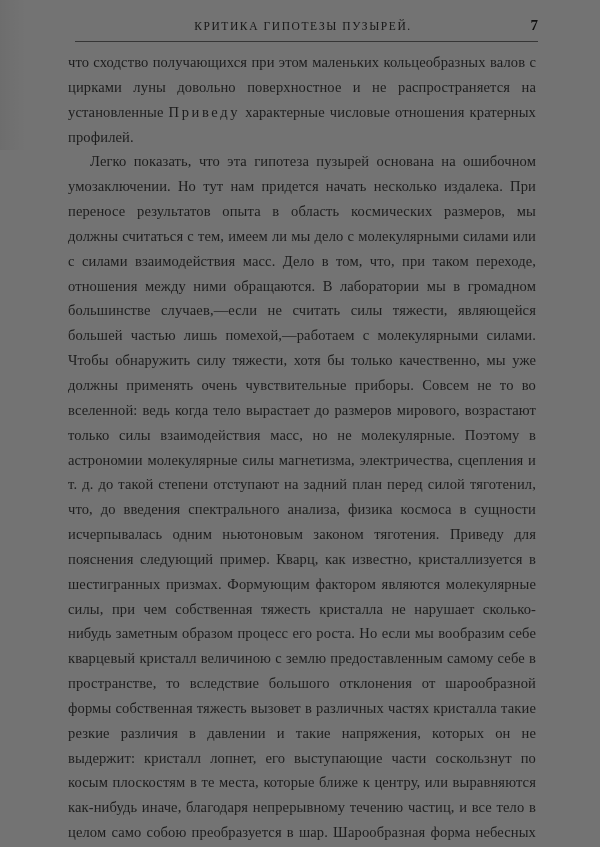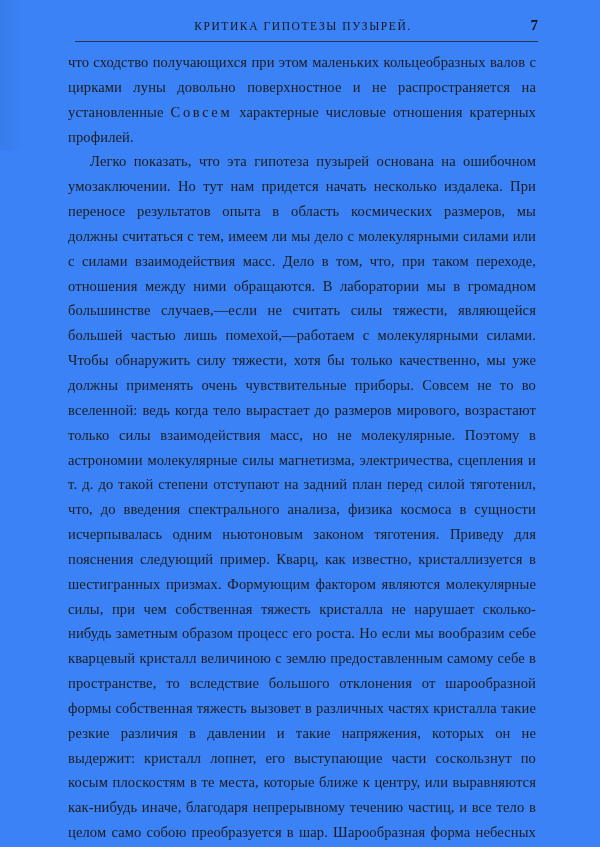--- a/index.html
+++ b/index.html
@@ -6,21 +6,21 @@
   html, body {
     margin: 0;
     padding: 0;
     background: #ffffff;
   }
 
   .page {
     position: relative;
     width: 600px;
     height: 847px;
-    background: #3b82f6;
+    background: #737373;
     overflow: hidden;
     font-family: "Liberation Serif", "DejaVu Serif", serif;
     color: #1b1b1b;
     -webkit-font-smoothing: none;
   }
 
   
   .runhead {
     position: absolute;
     left: 68px;
@@ -108,17 +108,17 @@
 
   <div class="gutter-shade"></div>
 
   <div class="runhead">
     <div class="runhead-title">КРИТИКА ГИПОТЕЗЫ ПУЗЫРЕЙ.</div>
     <div class="runhead-folio">7</div>
     <div class="runhead-rule"></div>
   </div>
 
   <div class="textblock">
-    <p class="para">что сходство получающихся при этом маленьких кольцеобразных валов с цирками луны довольно поверхностное и не распространяется на установленные <span class="spaced">Совсем</span> характерные числовые отношения кратерных профилей.</p>
+    <p class="para">что сходство получающихся при этом маленьких кольцеобразных валов с цирками луны довольно поверхностное и не распространяется на установленные <span class="spaced">Приведу</span> характерные числовые отношения кратерных профилей.</p>
     <p class="para indent">Легко показать, что эта гипотеза пузырей основана на ошибочном умозаключении. Но тут нам придется начать несколько издалека. При переносе результатов опыта в область космических размеров, мы должны считаться с тем, имеем ли мы дело с молекулярными силами или с силами взаимодействия масс. Дело в том, что, при таком переходе, отношения между ними обращаются. В лаборатории мы в громадном большинстве случаев,—если не считать силы тяжести, являющейся большей частью лишь помехой,—работаем с молекулярными силами. Чтобы обнаружить силу тяжести, хотя бы только качественно, мы уже должны применять очень чувствительные приборы. Совсем не то во вселенной: ведь когда тело вырастает до размеров мирового, возрастают только силы взаимодействия масс, но не молекулярные. Поэтому в астрономии молекулярные силы магнетизма, электричества, сцепления и т. д. до такой степени отступают на задний план перед силой тяготенил, что, до введения спектрального анализа, физика космоса в сущности исчерпывалась одним ньютоновым законом тяготения. Приведу для пояснения следующий пример. Кварц, как известно, кристаллизуется в шестигранных призмах. Формующим фактором являются молекулярные силы, при чем собственная тяжесть кристалла не нарушает сколько-нибудь заметным образом процесс его роста. Но если мы вообразим себе кварцевый кристалл величиною с землю предоставленным самому себе в пространстве, то вследствие большого отклонения от шарообразной формы собственная тяжесть вызовет в различных частях кристалла такие резкие различия в давлении и такие напряжения, которых он не выдержит: кристалл лопнет, его выступающие части соскользнут по косым плоскостям в те места, которые ближе к центру, или выравняются как-нибудь иначе, благодаря непрерывному течению частиц, и все тело в целом само собою преобразуется в шар. Шарообразная форма небесных тел и означает как раз победу сил взаимодействия масс над молекулярными. Метеориты и даже наиболее мелкие спутники планет и астероиды доста-</p>
   </div>
 
 </div>
 
 </body></html>

